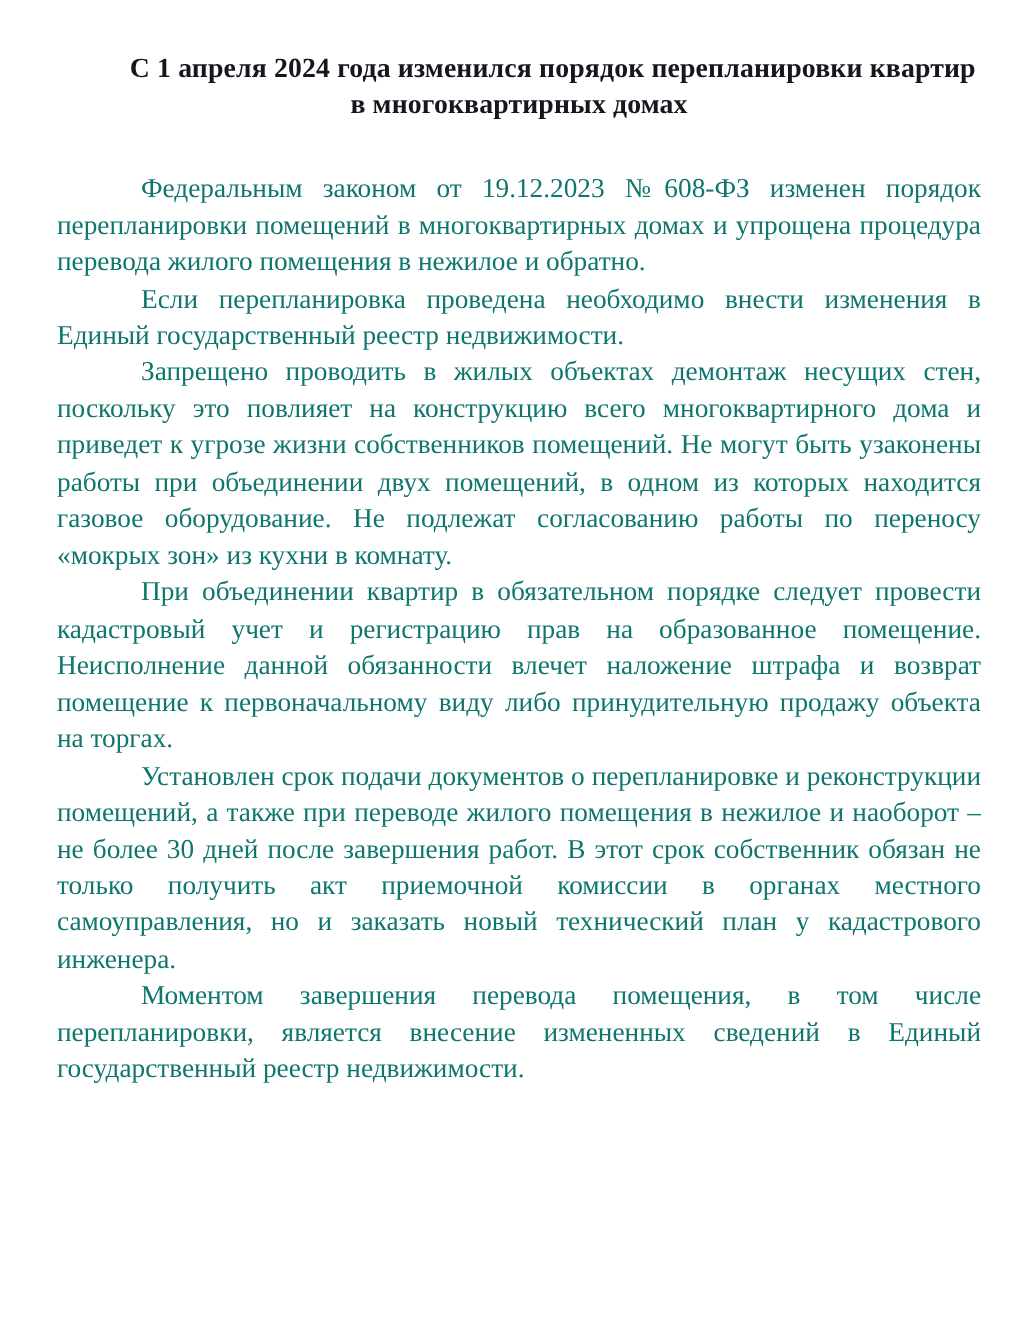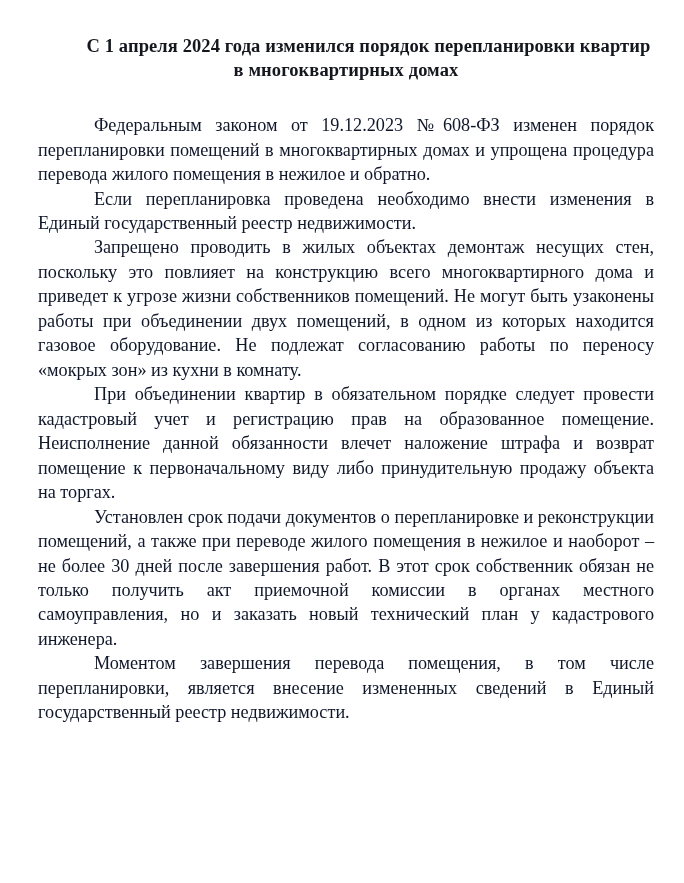--- a/index.html
+++ b/index.html
@@ -36,21 +36,21 @@
     margin-top: 31px;
     margin-right: 14px;
   }
   .para {
     font-size: 18.2px;
     line-height: 1.345;
     text-align: justify;
     text-justify: inter-word;
     text-indent: 56px;
     margin: 0;
-    color: #0f172a;
+    color: #0f766e;
     hyphens: none;
   }
 </style>
 </head>
 <body>
 
 <div class="page">
 
   <h1 class="doc-title">С 1 апреля 2024 года изменился порядок перепланировки квартир в многоквартирных домах</h1>
 

